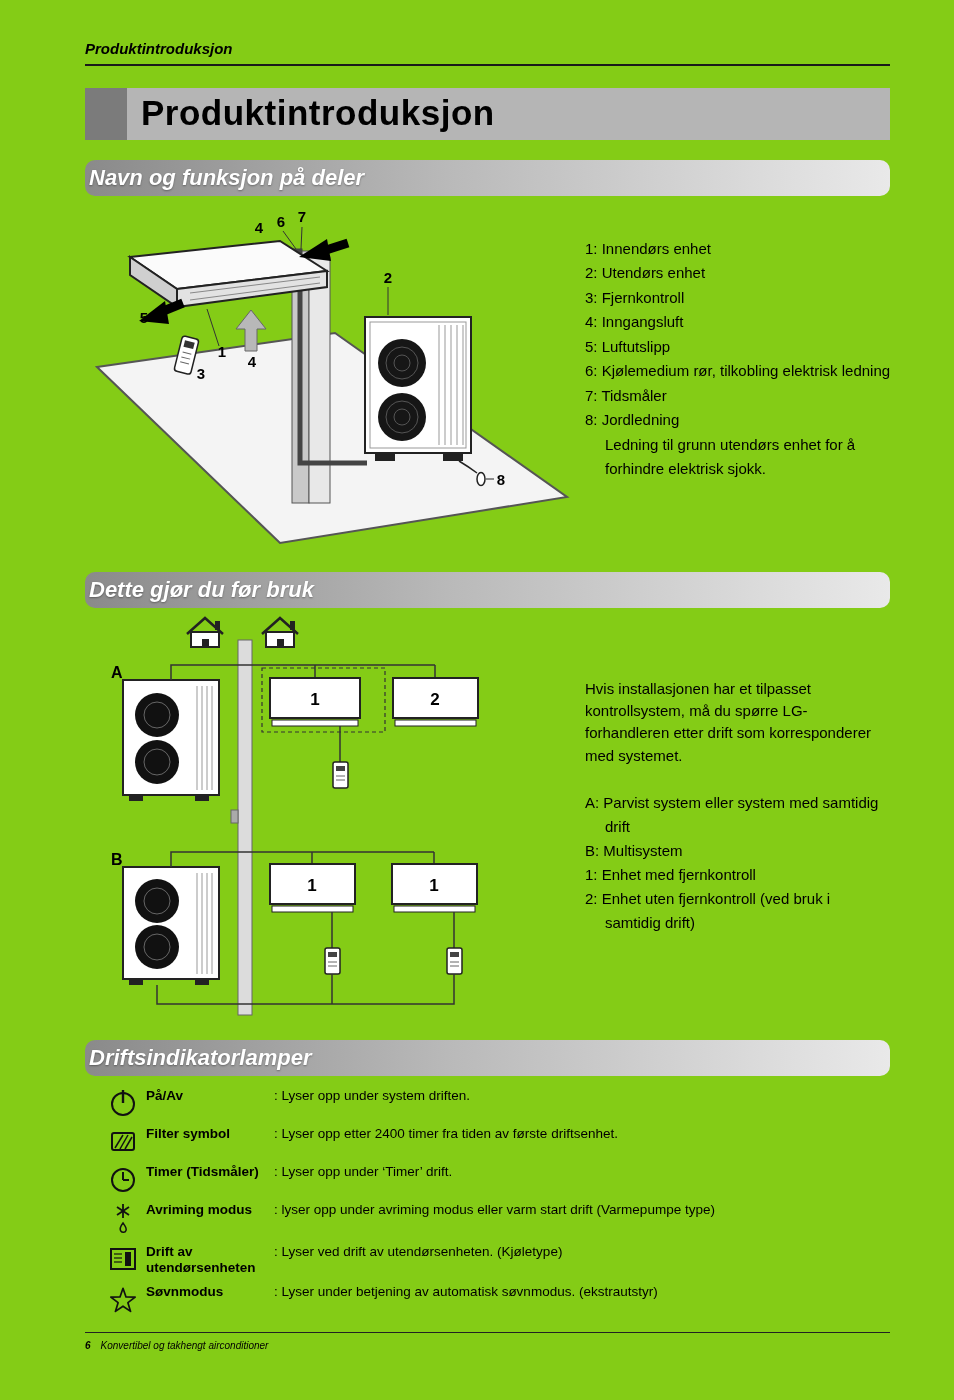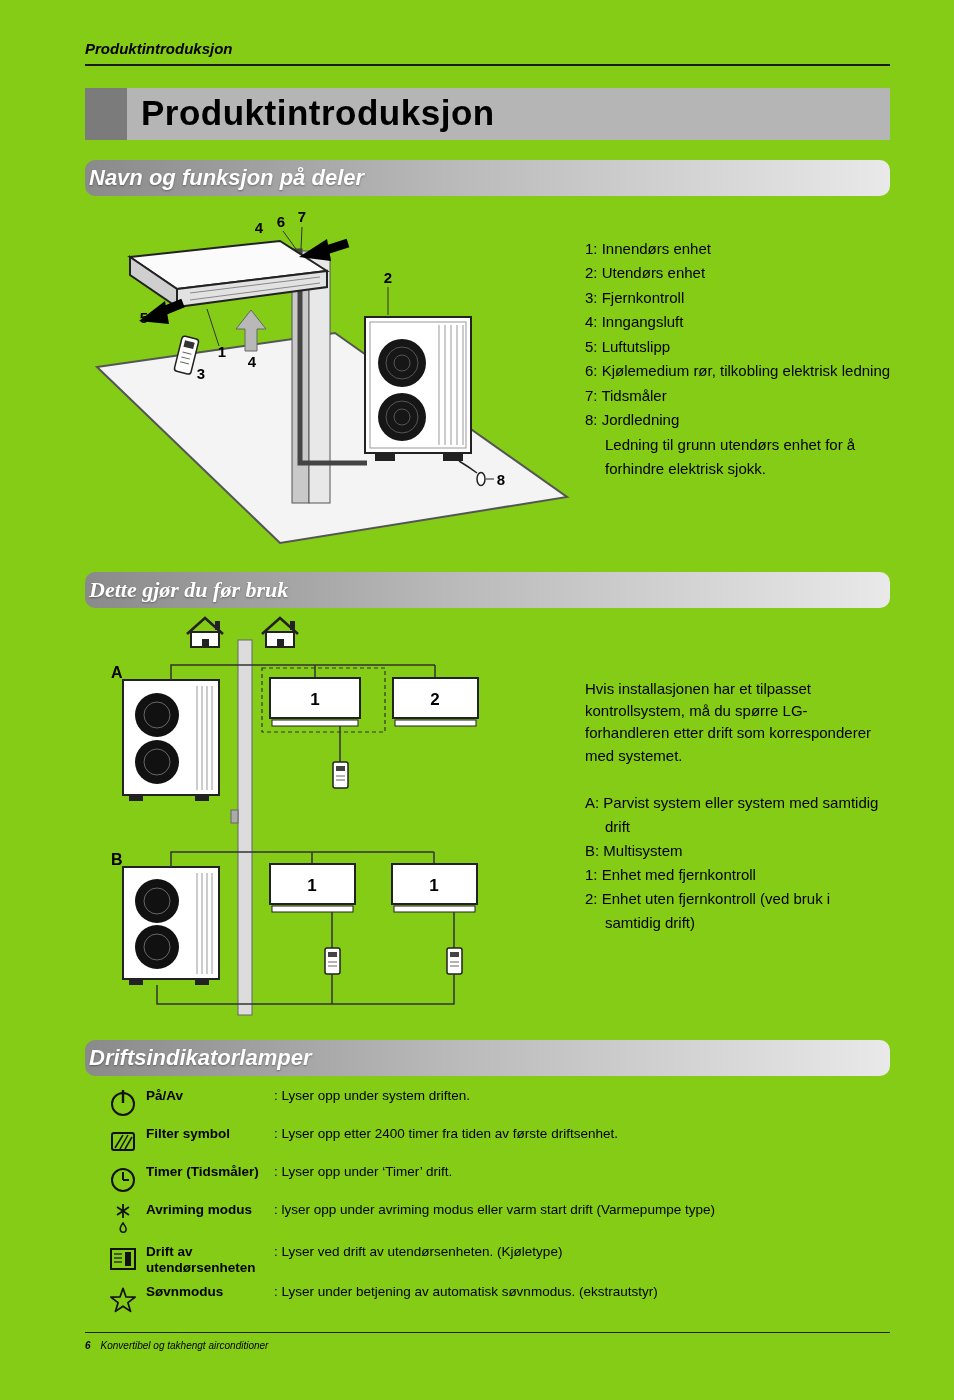--- a/index.html
+++ b/index.html
@@ -15,21 +15,21 @@
   .title-banner { position:absolute; left:85px; top:88px; width:805px; height:52px; background:#b5b5b5; }
   .title-square { position:absolute; left:0; top:0; width:42px; height:52px; background:#7b7b7b; }
   .title-text { position:absolute; left:56px; top:50%; transform:translateY(-52%); font-size:35px; font-weight:bold; letter-spacing:.5px; }
 
   
   .section-banner { position:absolute; left:85px; width:805px; height:36px; border-radius:10px;
     background:linear-gradient(90deg,#8a8a8a 0%,#b9b9b9 45%,#e9e9e9 100%);
     display:flex; align-items:center; }
   .section-banner span { font-size:22px; font-weight:bold; font-style:italic; color:#fff;
     padding-left:4px; text-shadow:0 1px 2px rgba(0,0,0,.35); }
-  #sec1 { top:160px; } #sec2 { top:572px;font-family:Liberation Serif, serif; } #sec3 { top:1040px;text-align:center; }
+  #sec1 { top:160px; } #sec2 { top:572px; } #sec3 { top:1040px;text-align:center; }
 
   
   .parts-legend { position:absolute; left:585px; top:220px; width:310px; font-size:15px; line-height:1.63;margin-top:17px; }
   .hang { padding-left:20px; text-indent:-20px; }
   .legend-sub { padding-left:20px; }
   .before-block { position:absolute; left:585px; top:678px; width:300px; font-size:15px; line-height:1.48; }
   .before-legend { margin-top:24px; line-height:1.6; }
 
   
   .diagram1 { position:absolute; left:95px; top:205px; }

